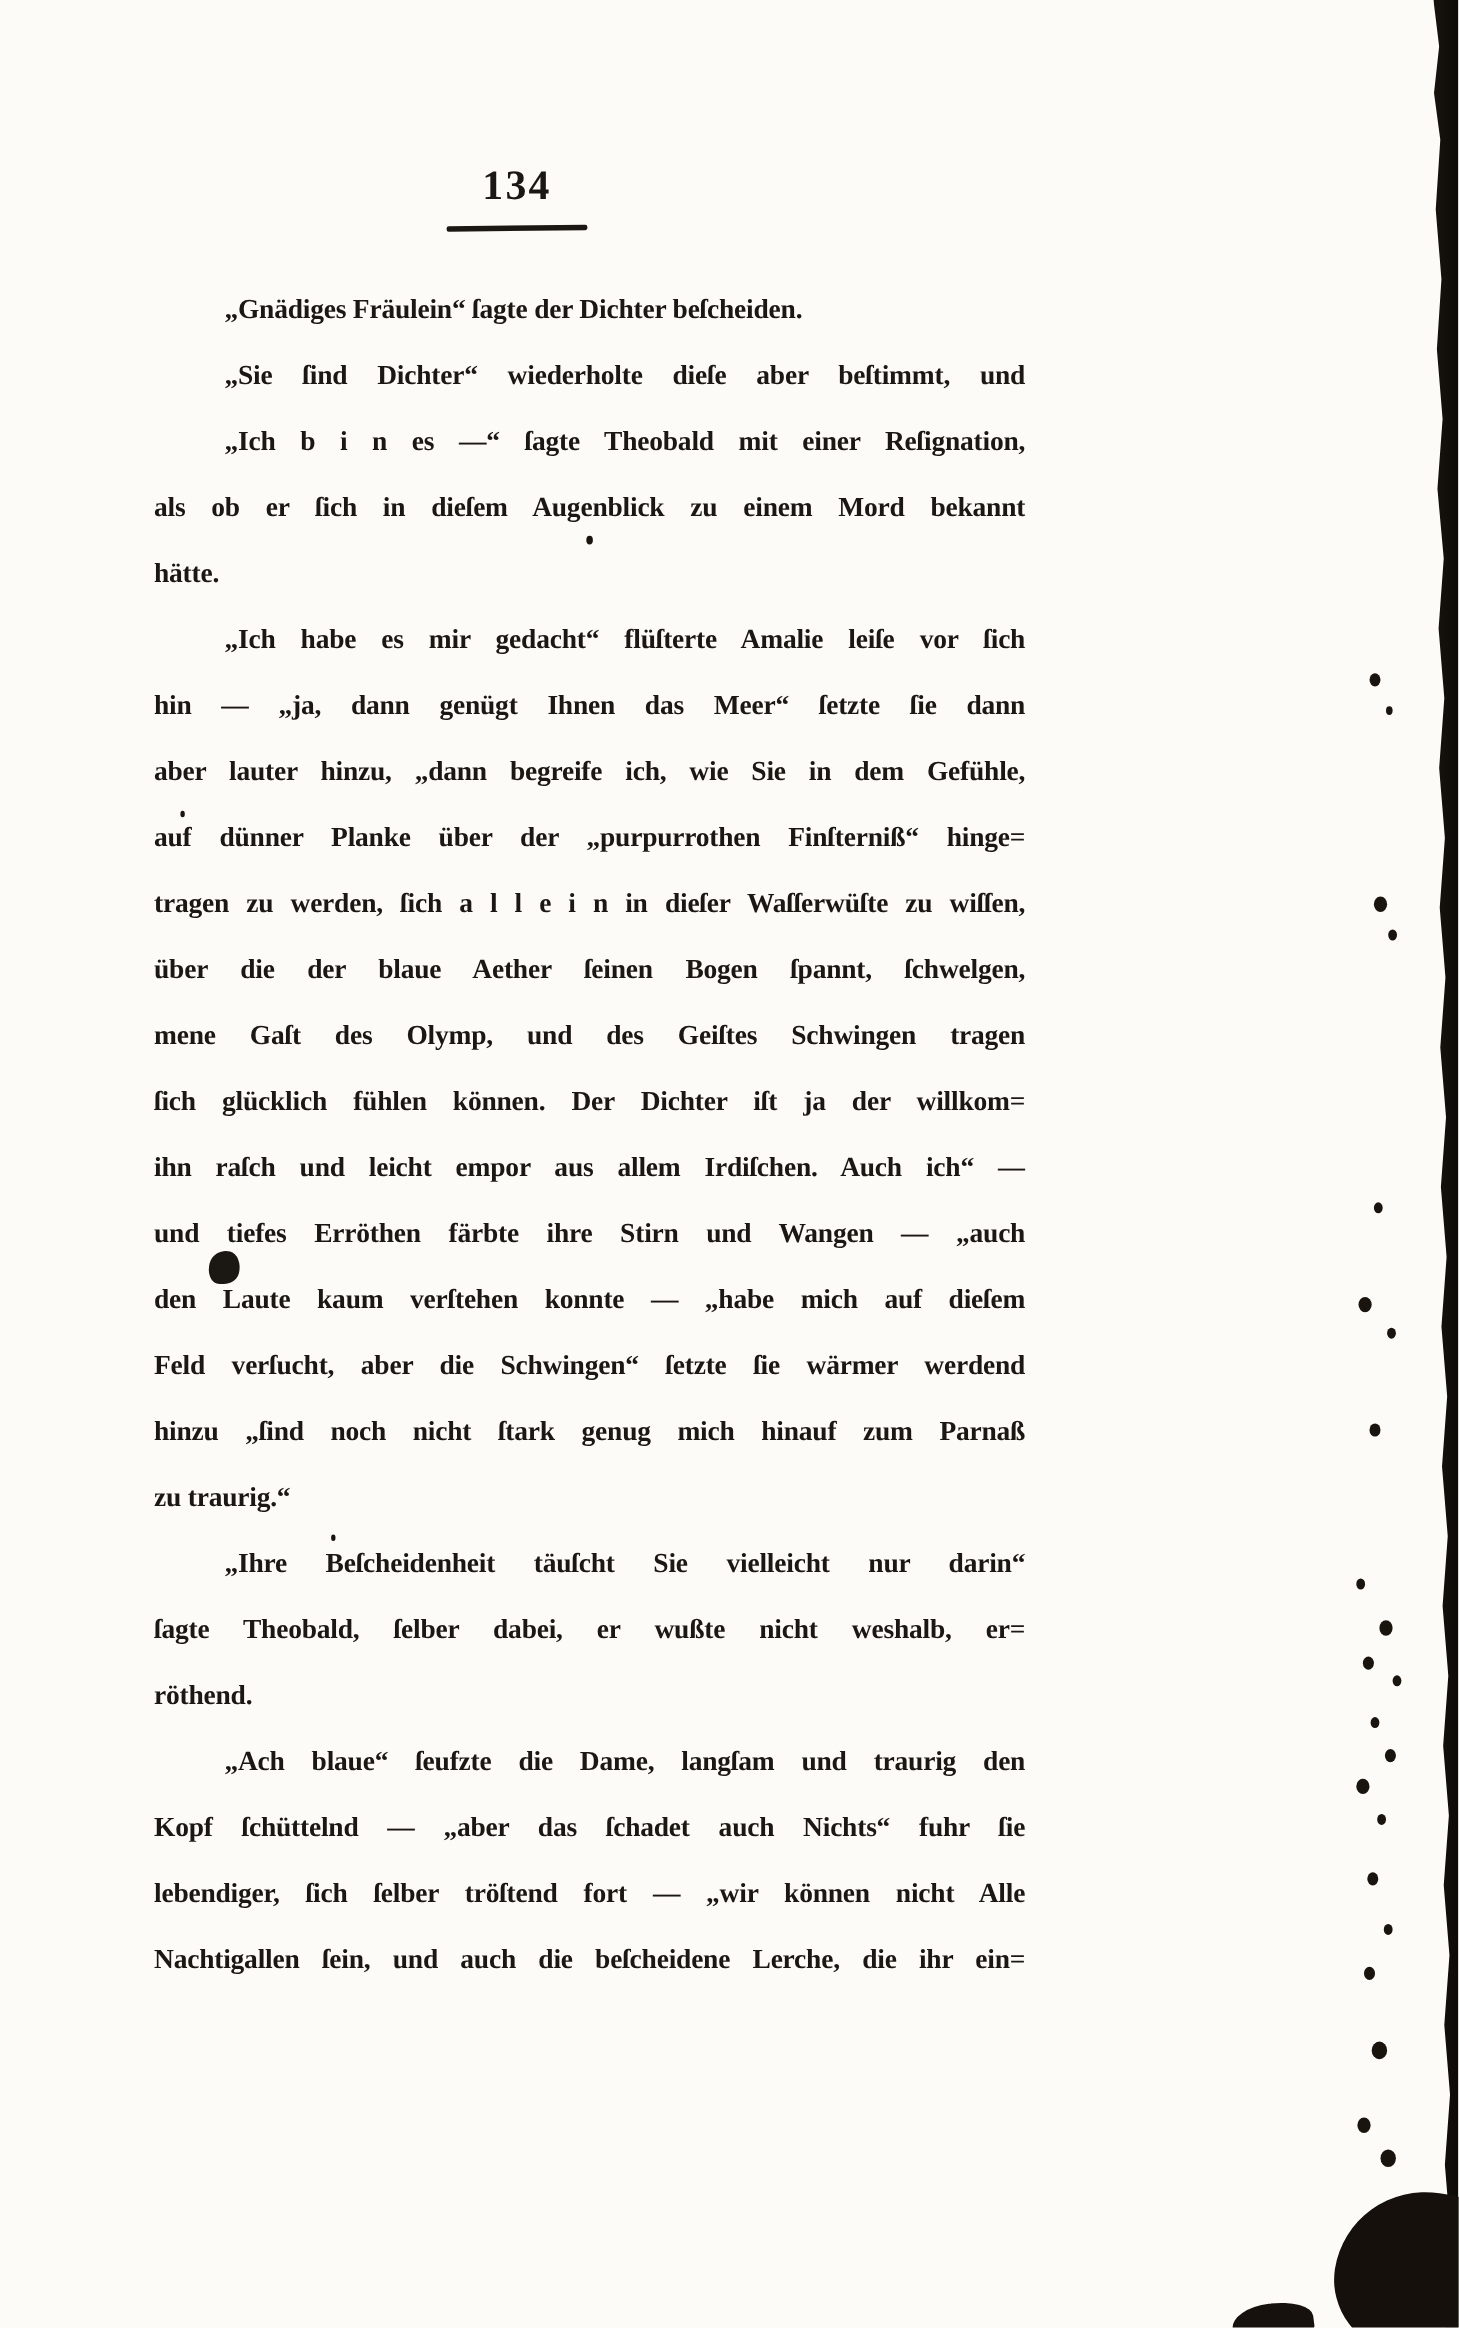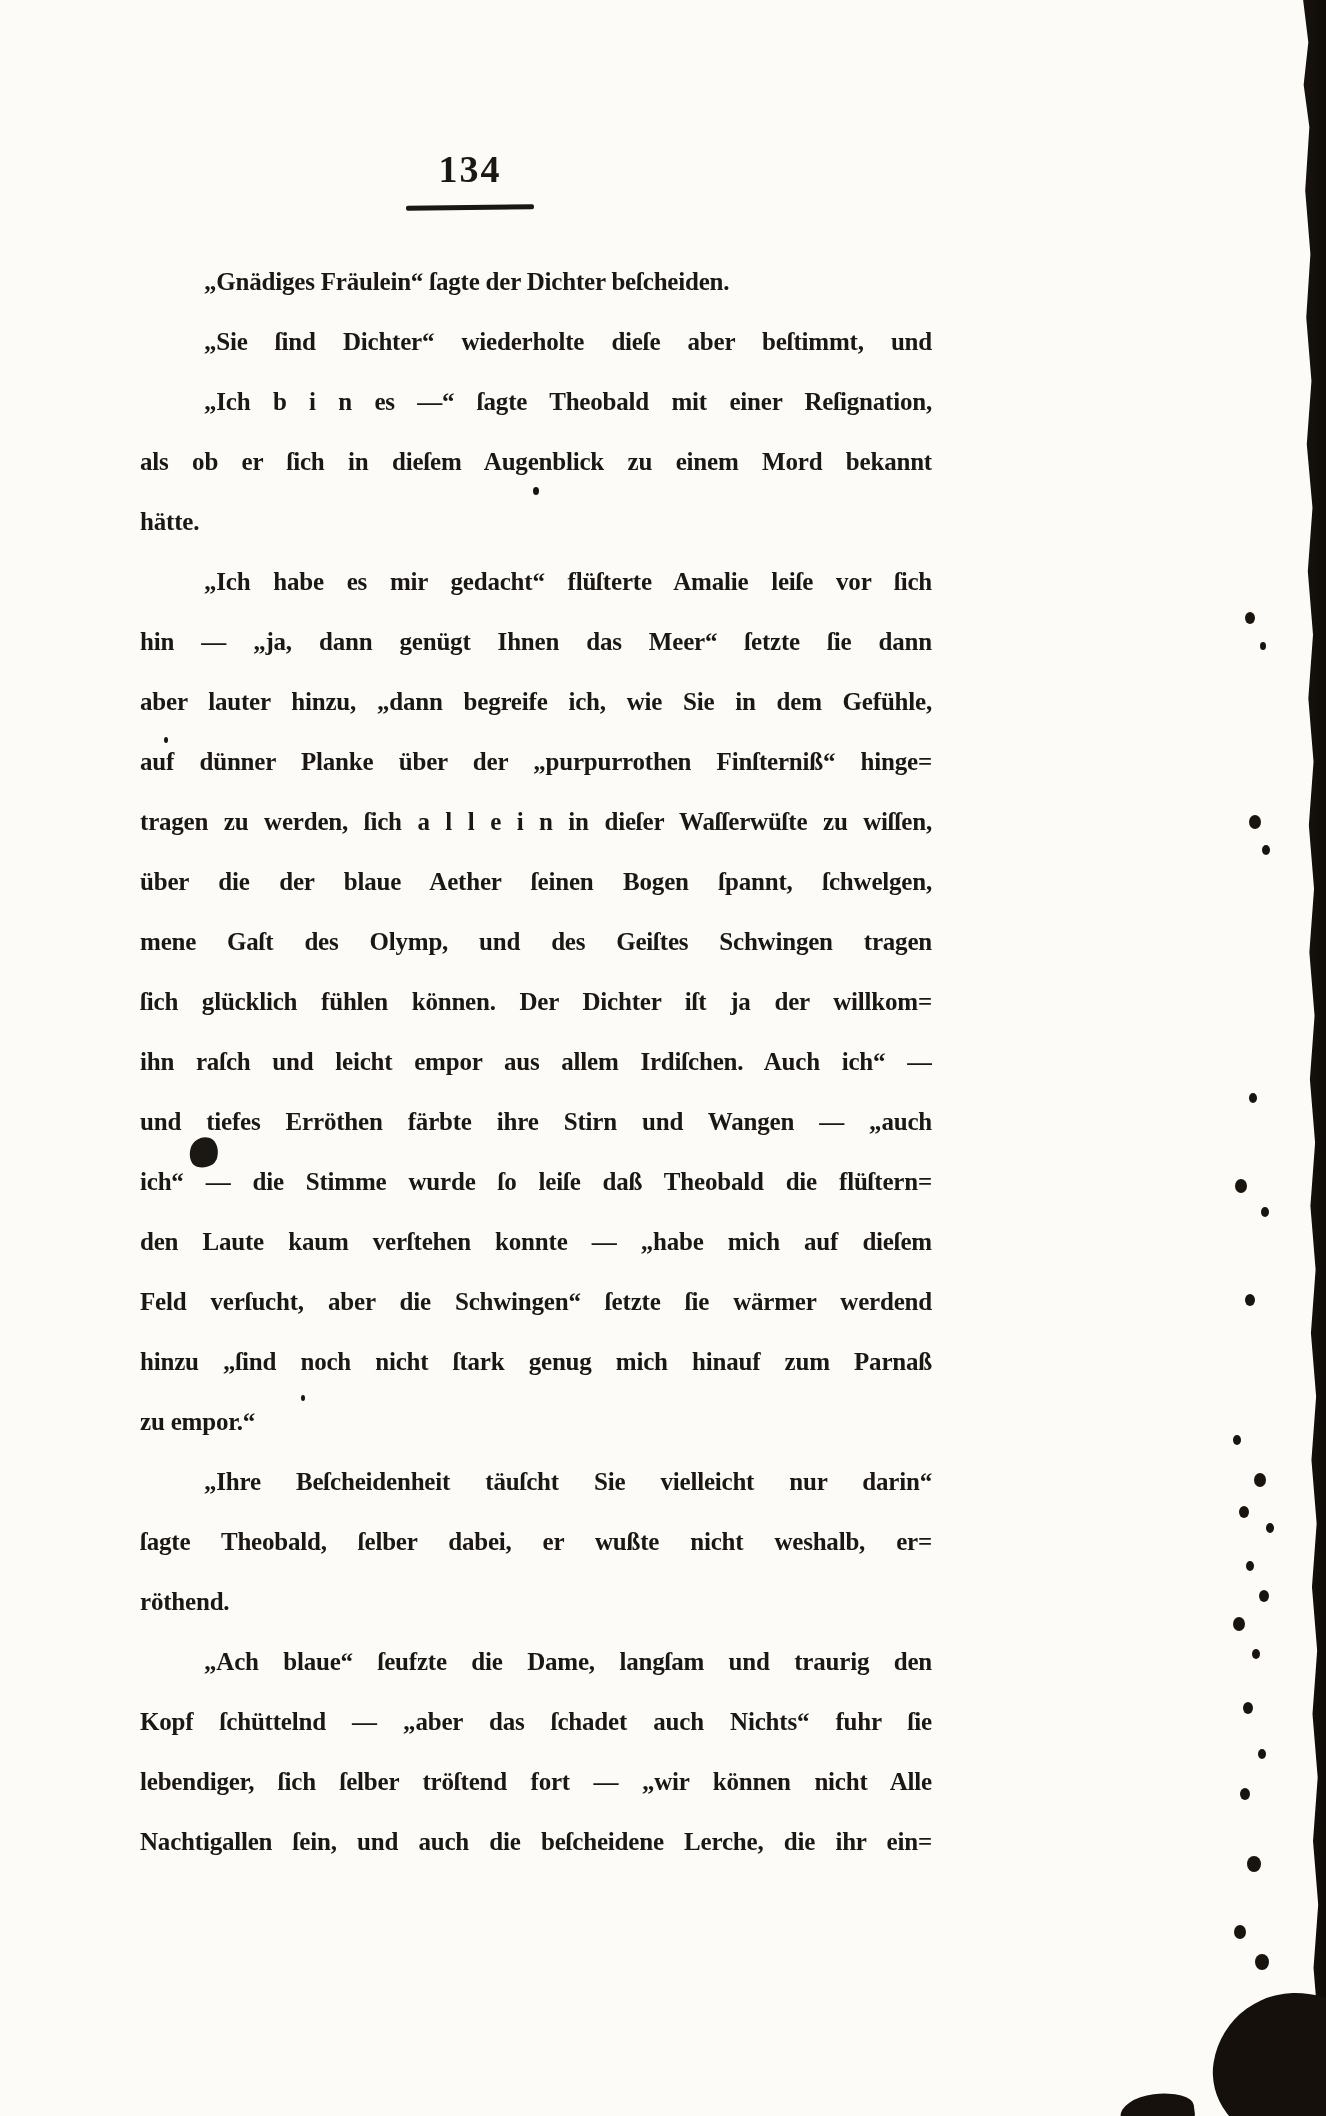--- a/index.html
+++ b/index.html
@@ -91,25 +91,24 @@
       <div class="line indent">„Ich habe es mir gedacht“ flüſterte Amalie leiſe vor ſich</div>
       <div class="line">hin — „ja, dann genügt Ihnen das Meer“ ſetzte ſie dann</div>
       <div class="line">aber lauter hinzu, „dann begreife ich, wie Sie in dem Gefühle,</div>
       <div class="line">auf dünner Planke über der „purpurrothen Finſterniß“ hinge=</div>
       <div class="line">tragen zu werden, ſich a l l e i n in dieſer Waſſerwüſte zu wiſſen,</div>
       <div class="line">über die der blaue Aether ſeinen Bogen ſpannt, ſchwelgen,</div>
       <div class="line">mene Gaſt des Olymp, und des Geiſtes Schwingen tragen</div>
       <div class="line">ſich glücklich fühlen können. Der Dichter iſt ja der willkom=</div>
       <div class="line">ihn raſch und leicht empor aus allem Irdiſchen. Auch ich“ —</div>
       <div class="line">und tiefes Erröthen färbte ihre Stirn und Wangen — „auch</div>
-      <div class="line">ich“ — die Stimme wurde ſo leiſe daß Theobald die flüſtern=</div>
       <div class="line">den Laute kaum verſtehen konnte — „habe mich auf dieſem</div>
       <div class="line">Feld verſucht, aber die Schwingen“ ſetzte ſie wärmer werdend</div>
       <div class="line">hinzu „ſind noch nicht ſtark genug mich hinauf zum Parnaß</div>
-      <div class="line end">zu empor.“</div>
+      <div class="line end">zu traurig.“</div>
       <div class="line indent">„Ihre Beſcheidenheit täuſcht Sie vielleicht nur darin“</div>
       <div class="line">ſagte Theobald, ſelber dabei, er wußte nicht weshalb, er=</div>
       <div class="line end">röthend.</div>
       <div class="line indent">„Ach blaue“ ſeufzte die Dame, langſam und traurig den</div>
       <div class="line">Kopf ſchüttelnd — „aber das ſchadet auch Nichts“ fuhr ſie</div>
       <div class="line">lebendiger, ſich ſelber tröſtend fort — „wir können nicht Alle</div>
       <div class="line">Nachtigallen ſein, und auch die beſcheidene Lerche, die ihr ein=</div>
     </main>
 
   <div class="ink-blot"></div>

